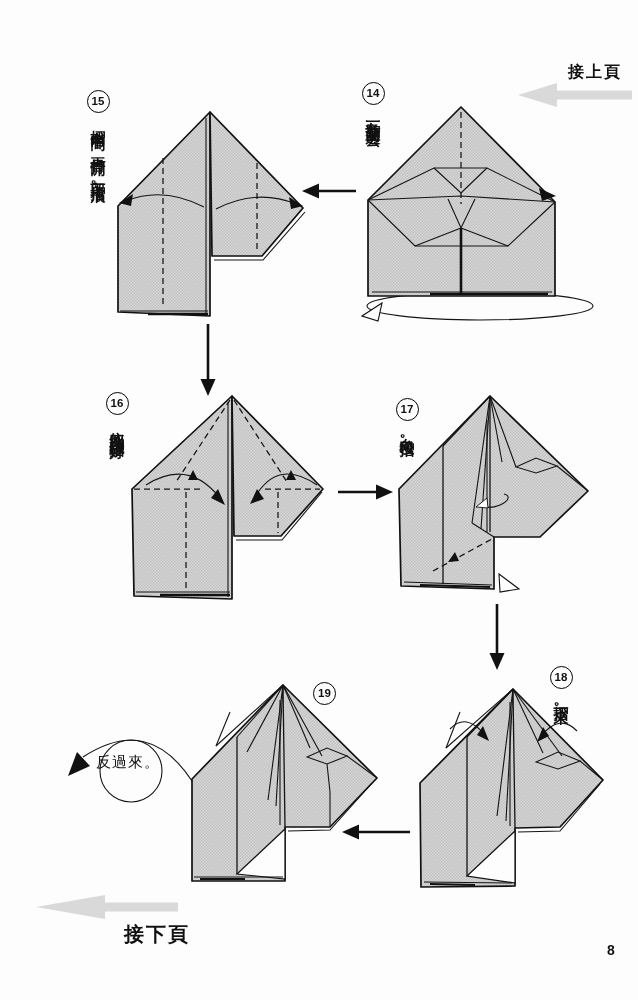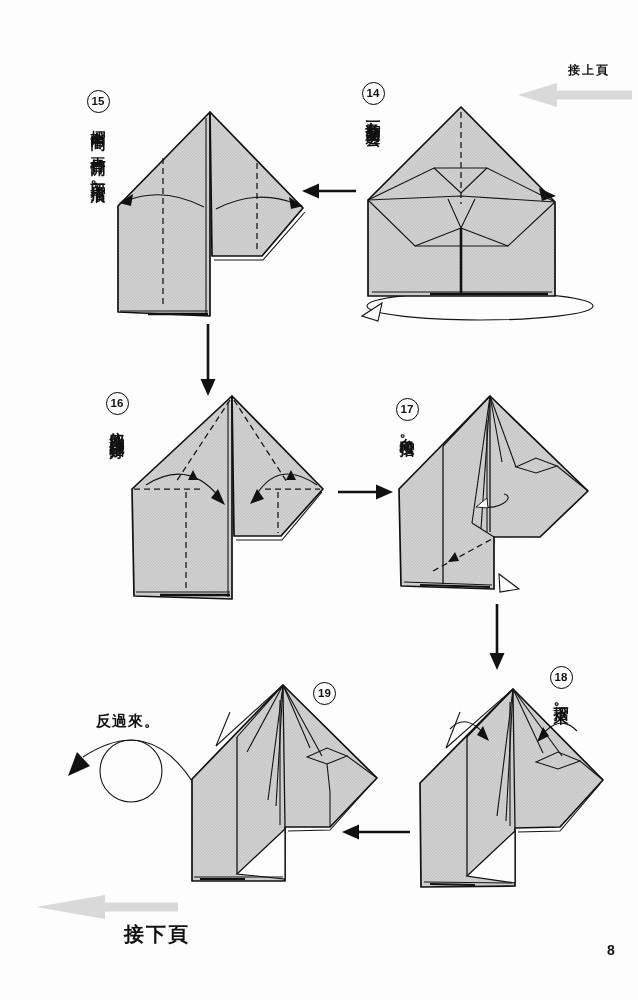--- a/index.html
+++ b/index.html
@@ -9,22 +9,22 @@
   svg{display:block;overflow:visible;}
   
   .vtext{writing-mode:vertical-rl;text-orientation:upright;
          font-weight:700;font-size:15px;line-height:23px;letter-spacing:2px;color:#111;}
   .circ{writing-mode:horizontal-tb;text-orientation:mixed;display:inline-block;
         width:21px;height:21px;border:1.8px solid #000;border-radius:50%;
         font-size:11.5px;font-weight:700;text-align:center;line-height:20px;
         letter-spacing:0;margin:0 0 5px 0;background:#fdfdfd;}
   .circ-abs{position:absolute;width:21px;height:21px;border:1.8px solid #000;border-radius:50%;
         font-size:11.5px;font-weight:700;text-align:center;line-height:20px;background:#fdfdfd;}
-  .navlabel{position:absolute;font-size:12px;font-weight:600;color:#111;letter-spacing:2px;}
-  .note{position:absolute;font-size:15px;font-weight:700;color:#111;letter-spacing:1px;}
+  .navlabel{position:absolute;font-size:16px;font-weight:600;color:#111;letter-spacing:2px;}
+  .note{position:absolute;font-size:15px;font-weight:400;color:#111;letter-spacing:1px;margin-top:41px;}
   .pagenum{position:absolute;font-size:14px;font-weight:700;color:#111;}
   .thin{stroke:#141414;stroke-width:1.1;fill:none;}
   .mid{stroke:#141414;stroke-width:1.3;fill:none;}
   .outline{stroke:#111;stroke-width:1.7;stroke-linejoin:round;}
   .dash{stroke:#141414;stroke-width:1.25;fill:none;stroke-dasharray:6,4;}
 </style>
 </head>
 <body>
 
 <div id="page">

